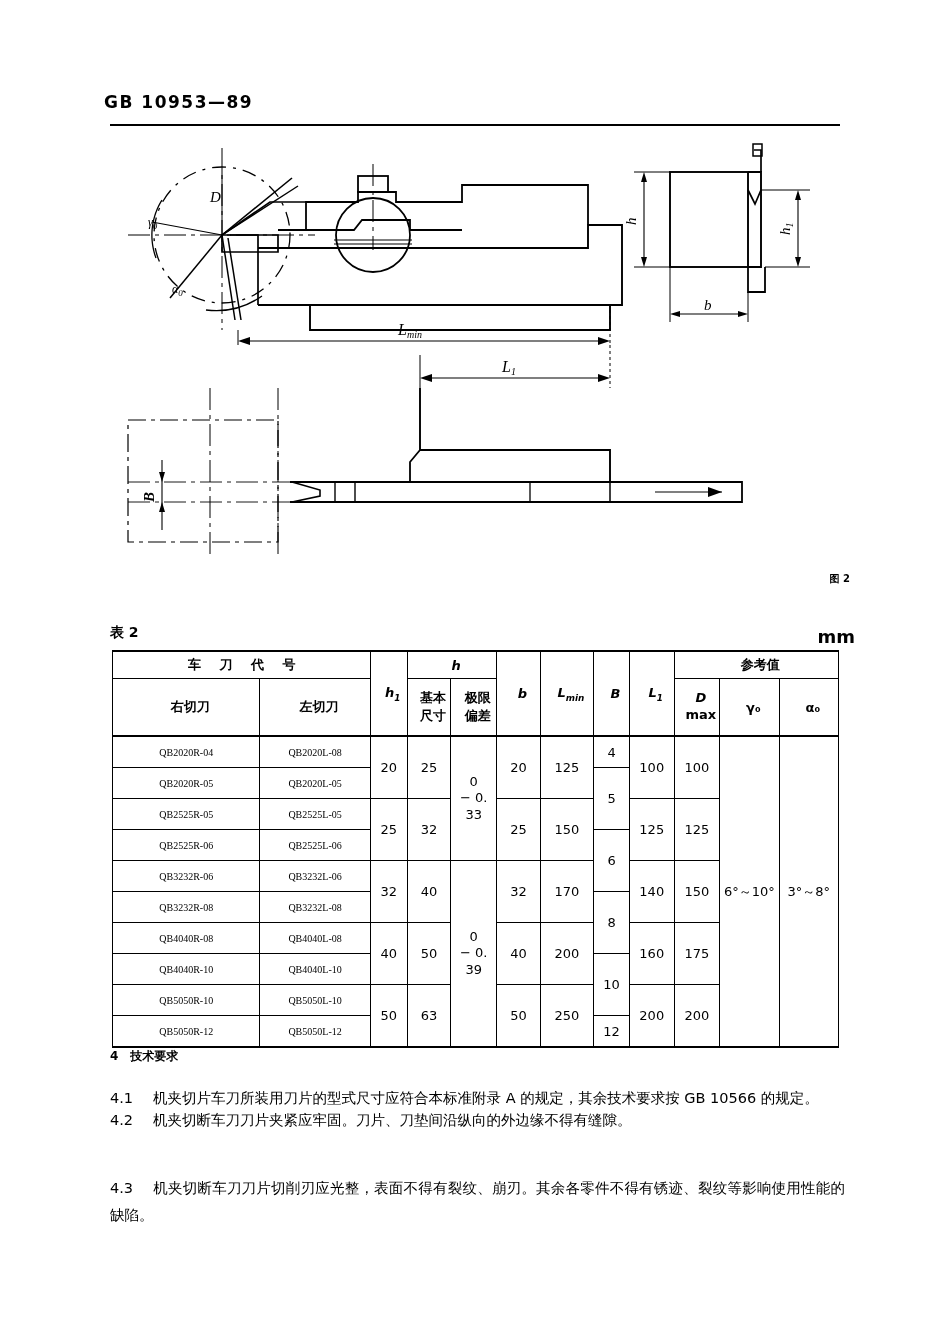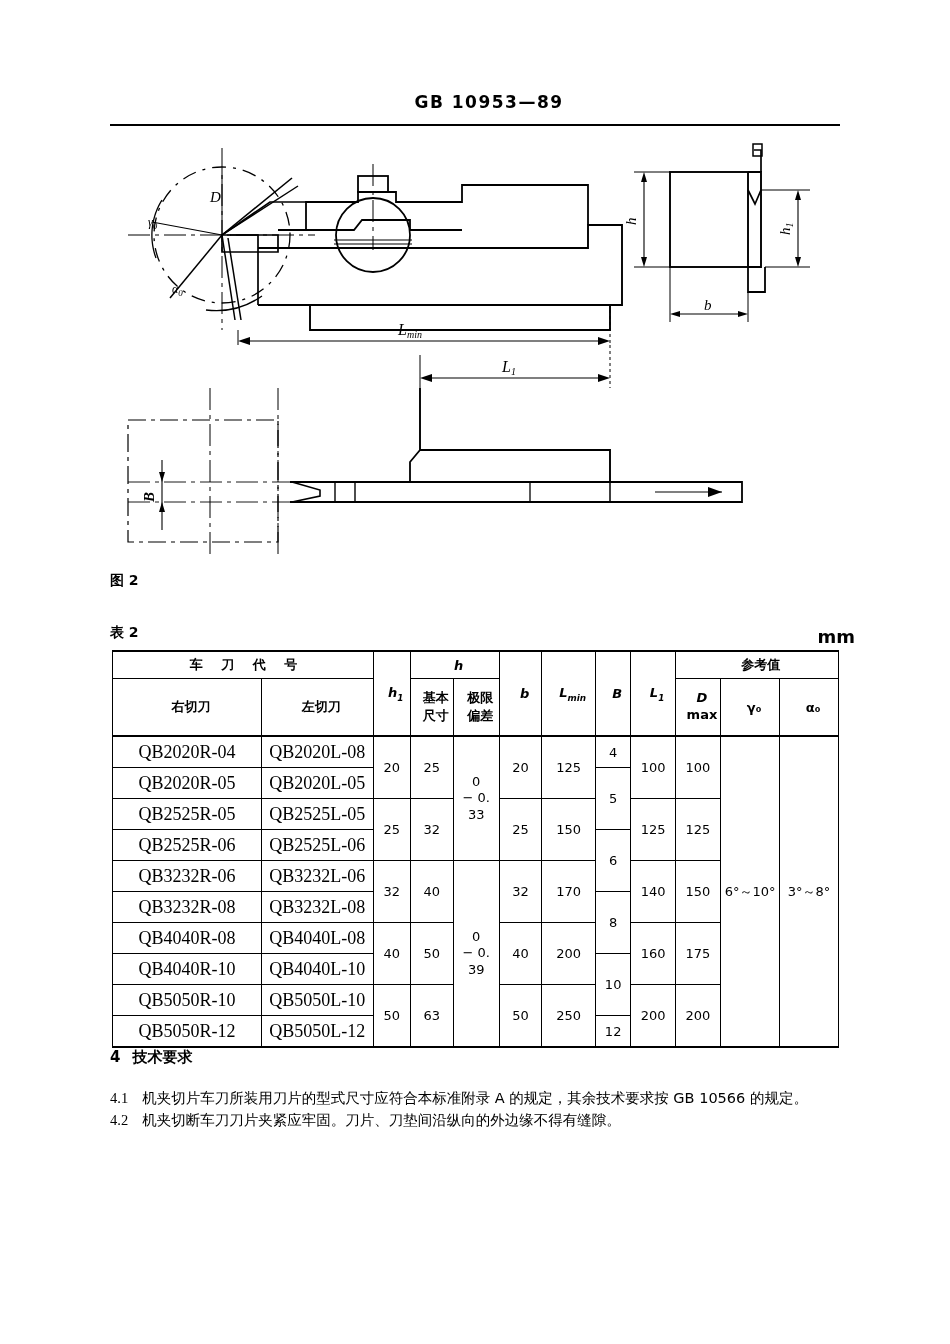--- a/index.html
+++ b/index.html
@@ -16,24 +16,23 @@
     overflow: hidden;
   }
 
   
   .page {
     position: absolute;
     inset: 0;
   }
   .std-header {
     position: absolute;
-    left: 124px;
+    left: 104px;
     top: 92px;
     width: 730px;
-    text-align: center;
   }
   .std-header .code {
     font-family: "DejaVu Sans", "Liberation Sans", sans-serif;
     font-weight: bold;
     font-size: 17px;
     letter-spacing: 1.5px;
   }
   .header-rule {
     position: absolute;
     left: 110px;
@@ -49,22 +48,22 @@
     left: 110px;
     top: 130px;
     width: 740px;
     height: 430px;
   }
   .figure-caption {
     position: absolute;
     left: 110px;
     top: 572px;
     width: 740px;
-    text-align: left;
-    font-size: 14px;
+    text-align: right;
+    font-size: 10px;
     font-family: "DejaVu Sans", "Liberation Sans", sans-serif;
     font-weight: bold;
   }
 
   
   .table-title {
     position: absolute;
     left: 110px;
     top: 624px;
     width: 740px;
@@ -105,53 +104,53 @@
   table.spec thead td {
     font-weight: bold;
     font-size: 13px;
     padding-left: 8px;
   }
   .hdr-tall { height: 56px; }
   .hdr-short { height: 26px; }
   .code-cell {
     height: 30px;
     font-weight: bold;
-    font-size: 18px;
+    font-size: 10px;
     font-family: "Liberation Serif", "DejaVu Serif", serif;
   }
   .num-cell { font-size: 13px; }
   .wide-sp { letter-spacing: 7px; }
   .dev-cell { line-height: 1.25; font-size: 13px; }
   .dmax { line-height: 1.3; }
   .ital { font-style: italic; }
   sub { font-size: 0.68em; }
 
   
   table.spec { border-top: 2px solid #000; border-bottom: 2px solid #000; }
 
   
   .sec-title {
     position: absolute;
     left: 110px;
     top: 1048px;
     font-family: "DejaVu Sans", "Liberation Sans", sans-serif;
     font-weight: bold;
-    font-size: 15px;
+    font-size: 12px;
   }
   .sec-title .num { margin-right: 12px; }
   .para {
     position: absolute;
     left: 110px;
     width: 735px;
     font-family: "DejaVu Sans", "Liberation Sans", sans-serif;
     font-size: 14.5px;
     line-height: 27px;
     text-align: justify;
   }
-  .para .pnum { margin-right: 14px; font-weight: normal; font-family: Liberation Serif, serif; }
+  .para .pnum { margin-right: 20px; font-weight: normal; }
   #para41 { top: 1085px; }
   #para42 { top: 1107px; }
   #para43 { top: 1175px; }
 
   
 </style>
 </head>
 <body>
 
 <div class="page">
@@ -469,14 +468,17 @@
   </div>
 
   <div class="para" id="para41">
     <span class="pnum">4.1</span><span>机夹切片车刀所装用刀片的型式尺寸应符合本标准附录 A 的规定，其余技术要求按 GB 10566 的规定。</span>
   </div>
 
   <div class="para" id="para42">
     <span class="pnum">4.2</span><span>机夹切断车刀刀片夹紧应牢固。刀片、刀垫间沿纵向的外边缘不得有缝隙。</span>
   </div>
 
+  <div class="para" id="para43">
+    <span class="pnum">4.3</span><span>机夹切断车刀刀片切削刃应光整，表面不得有裂纹、崩刃。其余各零件不得有锈迹、裂纹等影响使用性能的缺陷。</span>
+  </div>
 
 </div>
 
 </body></html>

